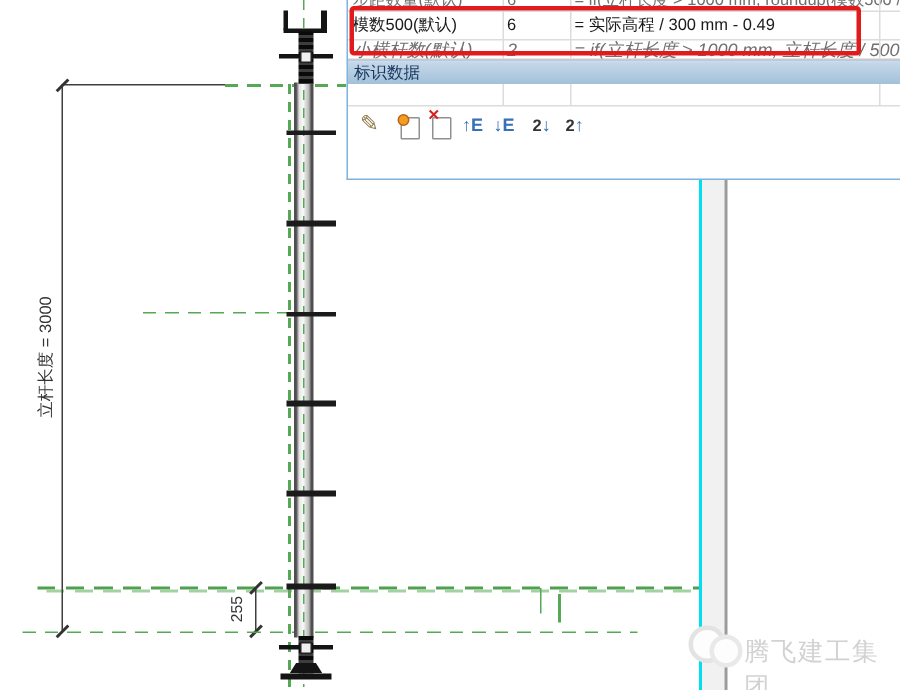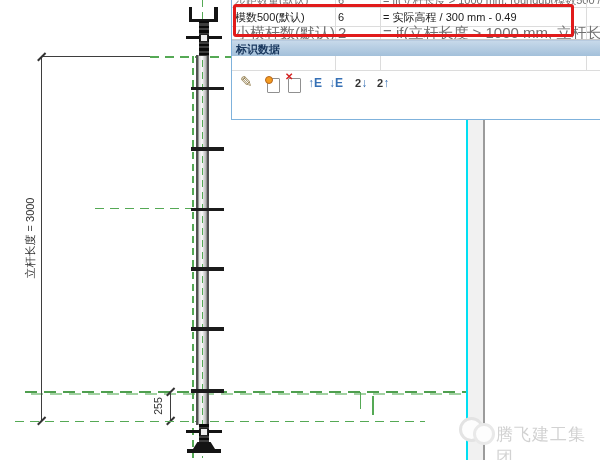--- a/index.html
+++ b/index.html
@@ -60,21 +60,21 @@
          border-left:1px solid #7fb2dc;border-bottom:1px solid #7fb2dc;font-size:11px;z-index:10;}
   .rowline{left:0;width:369px;height:1px;background:#dcdcdc;}
   .colline{width:1px;background:#dcdcdc;}
   .prow{left:0;width:369px;}
   .prow span{position:absolute;white-space:nowrap;}
   .c1{left:3px;} .c2{left:106px;} .c3{left:151px;}
   .blurry{filter:blur(0.5px);color:#707070;}
   #prow2{color:#1a1a1a;text-align:center;}
   #idband{left:0;top:39.5px;width:369px;height:16.5px;line-height:16px;
           background:linear-gradient(#c7d9ea,#a3c0da);border-top:1px solid #b7cadf;
-          color:#17365d;font-weight:bold;padding-left:4px;box-sizing:border-box;}
+          color:#17365d;font-weight:normal;padding-left:4px;box-sizing:border-box;}
   #redbox{left:233px;top:3.5px;width:335px;height:27px;border:3px solid #e11b1b;border-radius:3px;z-index:12;}
 
   
   .tbicon{top:76px;cursor:pointer;}
   #tb-edit{left:8px;top:73px;font-size:15px;color:#8b7440;}
   .page{width:11px;height:13px;border:1px solid #909090;background:#fff;border-radius:1px;}
   #tb-new{left:35px;top:78px;} #tb-del{left:56px;top:78px;}
   .badge-dot{left:-3px;top:-3px;width:6px;height:6px;background:#f49b20;border:1px solid #b5651d;border-radius:50%;}
   .badge-x{left:-4px;top:-8px;color:#d42020;font-weight:bold;font-size:10px;}
   .bluetxt{color:#3670b5;font-weight:bold;font-size:12px;}
@@ -145,21 +145,21 @@
       <span class="c2">6</span>
       <span class="c3">= if(立杆长度 &gt; 1000 mm, roundup(模数500 / 6), 2)</span>
     </div>
     <div class="abs rowline" style="top:7px;"></div>
     <div class="abs prow" id="prow2" style="top:9px;height:17px;line-height:17px;">
       <span class="c1">模数500(默认)</span>
       <span class="c2">6</span>
       <span class="c3">= 实际高程 / 300 mm - 0.49</span>
     </div>
     <div class="abs rowline" style="top:26px;"></div>
-    <div class="abs prow blurry" id="prow3" style="top:26.5px;height:12px;line-height:12px;font-size:15px;">
+    <div class="abs prow blurry" id="prow3" style="top:26.5px;height:12px;line-height:12px;font-size:12px;font-style:italic;">
       <span class="c1">小横杆数(默认)</span>
       <span class="c2">2</span>
       <span class="c3">= if(立杆长度 &gt; 1000 mm, 立杆长度 / 500 mm, 2)</span>
     </div>
     <div class="abs rowline" style="top:38.5px;background:#c9c9c9;"></div>
     <div class="abs colline" style="left:103px;top:0;height:39px;"></div>
     <div class="abs colline" style="left:148px;top:0;height:39px;"></div>
     <div class="abs colline" style="left:354px;top:0;height:39px;"></div>
 
     <div class="abs" id="idband">标识数据</div>

